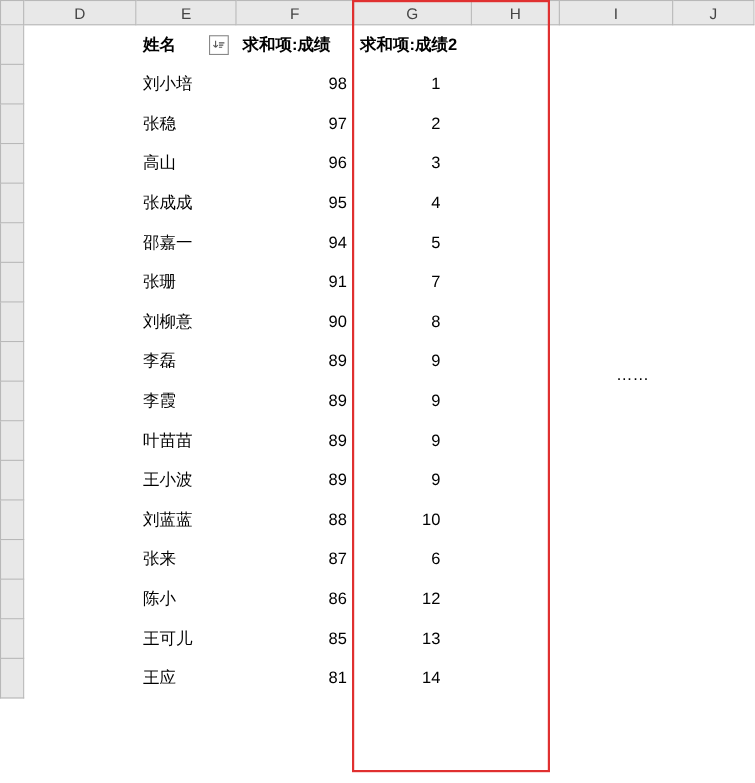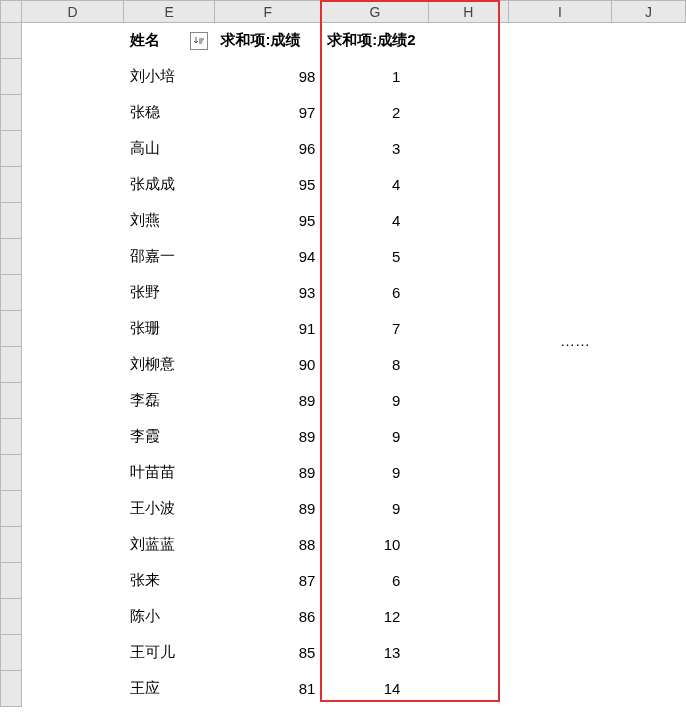--- a/index.html
+++ b/index.html
@@ -177,50 +177,30 @@
           <td class="name-cell">张成成</td>
           <td class="num-cell">95</td>
           <td class="rank-cell">4</td>
           <td></td>
           <td></td>
           <td></td>
         </tr>
         <tr class="data-row">
           <td class="row-stub"></td>
           <td></td>
-          <td class="name-cell">刘燕</td>
-          <td class="num-cell">95</td>
-          <td class="rank-cell">4</td>
-          <td></td>
-          <td></td>
-          <td></td>
-        </tr>
-        <tr class="data-row">
-          <td class="row-stub"></td>
-          <td></td>
           <td class="name-cell">邵嘉一</td>
           <td class="num-cell">94</td>
           <td class="rank-cell">5</td>
           <td></td>
           <td></td>
           <td></td>
         </tr>
         <tr class="data-row">
           <td class="row-stub"></td>
           <td></td>
-          <td class="name-cell">张野</td>
-          <td class="num-cell">93</td>
-          <td class="rank-cell">6</td>
-          <td></td>
-          <td></td>
-          <td></td>
-        </tr>
-        <tr class="data-row">
-          <td class="row-stub"></td>
-          <td></td>
           <td class="name-cell">张珊</td>
           <td class="num-cell">91</td>
           <td class="rank-cell">7</td>
           <td></td>
           <td></td>
           <td></td>
         </tr>
         <tr class="data-row">
           <td class="row-stub"></td>
           <td></td>

